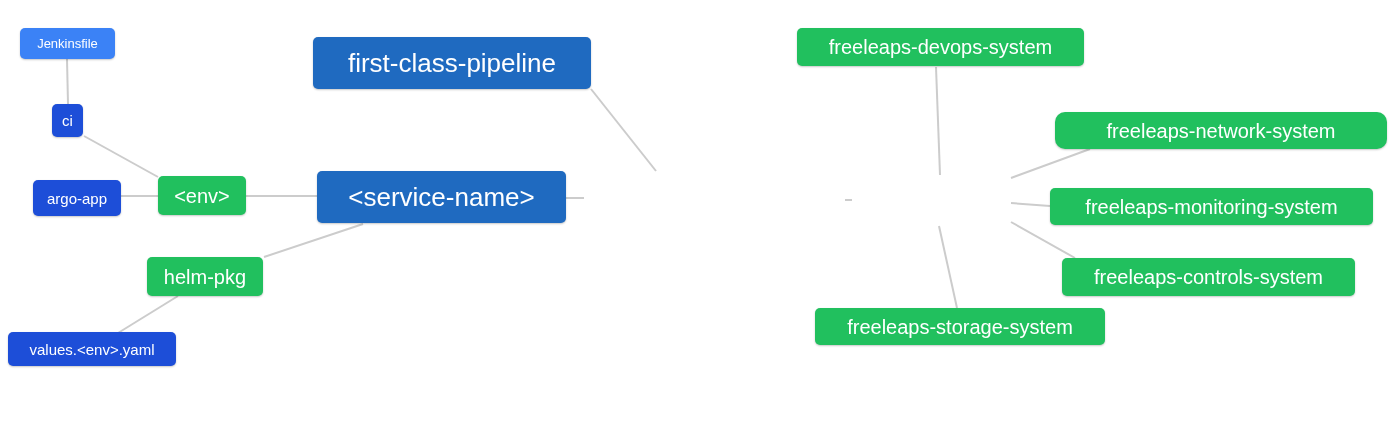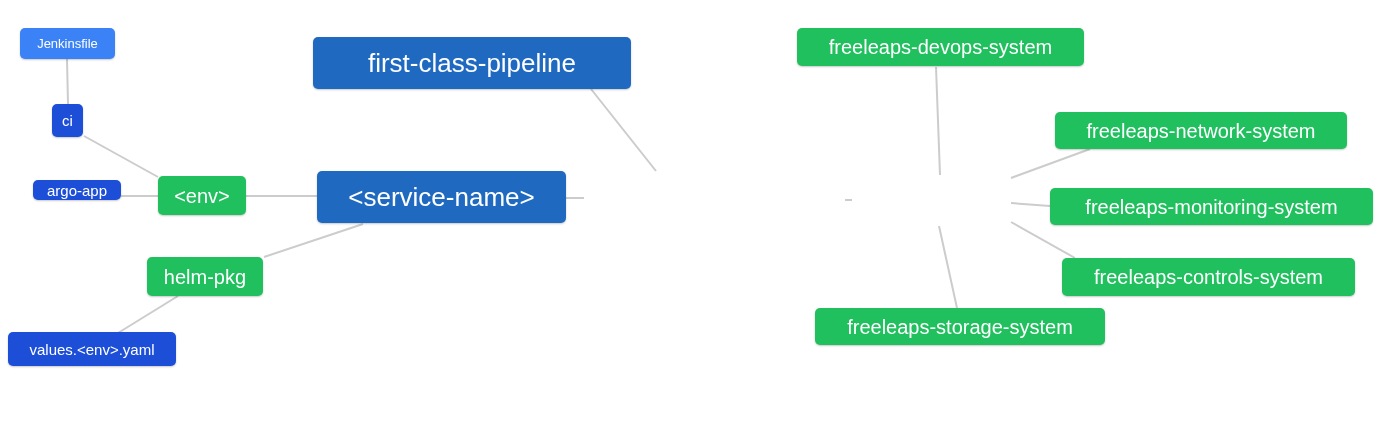--- a/index.html
+++ b/index.html
@@ -53,37 +53,37 @@
     <line x1="1011" y1="178" x2="1090" y2="149"></line>
     <line x1="1011" y1="203" x2="1050" y2="206"></line>
     <line x1="1011" y1="222" x2="1075" y2="258"></line>
     <line x1="939" y1="226" x2="957" y2="308"></line>
   </svg>
 
   <div class="node c-amber s-xs" style="left:20px;  top:28px;  width:95px;  height:31px;">Jenkinsfile</div>
 
   <div class="node c-red s-sm" style="left:52px;  top:104px; width:31px;  height:33px;">ci</div>
 
-  <div class="node c-red s-sm" style="left:33px;  top:180px; width:88px;  height:20px;">argo-app</div>
+  <div class="node c-red s-sm" style="left:33px;  top:180px; width:88px;  height:36px;">argo-app</div>
 
   <div class="node c-green s-md" style="left:158px; top:176px; width:88px;  height:39px;">&lt;env&gt;</div>
 
   <div class="node c-green s-md" style="left:147px; top:257px; width:116px; height:39px;">helm-pkg</div>
 
   <div class="node c-red s-sm" style="left:8px;   top:332px; width:168px; height:34px;">values.&lt;env&gt;.yaml</div>
 
-  <div class="node c-blue s-lg" style="left:313px; top:37px;  width:318px; height:52px;">first-class-pipeline</div>
+  <div class="node c-blue s-lg" style="left:313px; top:37px;  width:278px; height:52px;">first-class-pipeline</div>
 
   <div class="node c-blue s-lg" style="left:317px; top:171px; width:249px; height:52px;">&lt;service-name&gt;</div>
 
 
 
   <div class="node c-green s-md" style="left:797px; top:28px;  width:287px; height:38px;">freeleaps-devops-system</div>
 
-  <div class="node c-green s-md" style="left:1055px;top:112px; width:292px; height:37px;">freeleaps-network-system</div>
+  <div class="node c-green s-md" style="left:1055px;top:112px; width:332px; height:37px;border-radius:10px;">freeleaps-network-system</div>
 
   <div class="node c-green s-md" style="left:1050px;top:188px; width:323px; height:37px;">freeleaps-monitoring-system</div>
 
   <div class="node c-green s-md" style="left:1062px;top:258px; width:293px; height:38px;">freeleaps-controls-system</div>
 
   <div class="node c-green s-md" style="left:815px; top:308px; width:290px; height:37px;">freeleaps-storage-system</div>
 
 </div>
 
 </body></html>

